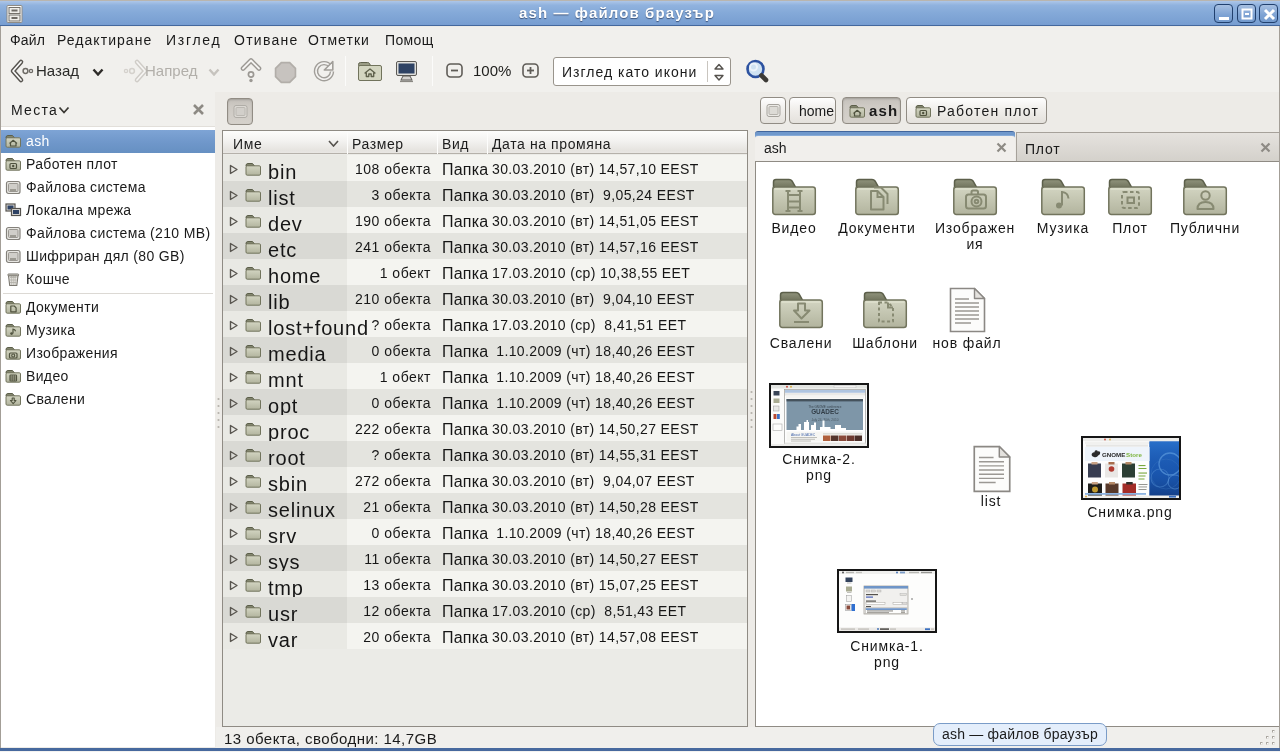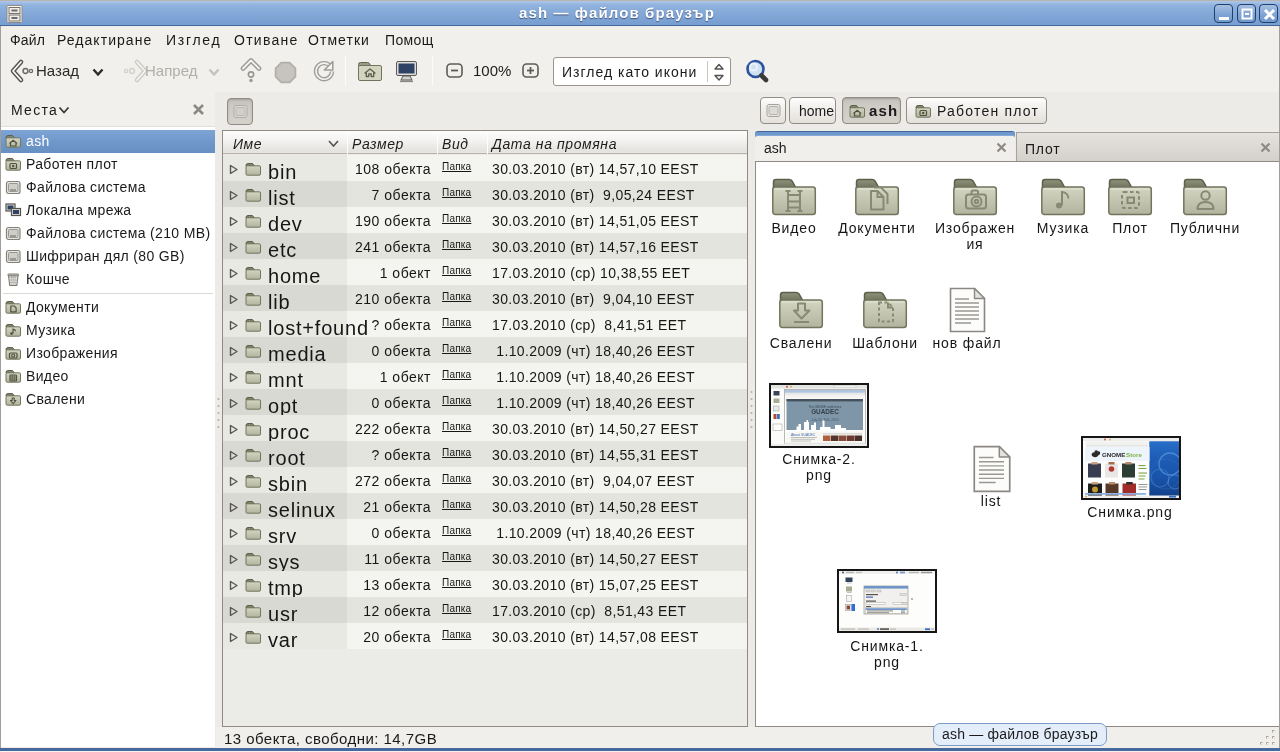--- a/index.html
+++ b/index.html
@@ -41,32 +41,32 @@
 .srow svg{position:absolute;left:4px;top:3px;}
 .srow.sel{background:linear-gradient(#7ea4d5,#6f97ca 55%,#6690c2);}
 .srow.sel .lbl{color:#fff;}
 .ssep{height:5px;position:relative;}
 .ssep div{position:absolute;left:2px;right:2px;top:2px;height:1px;background:#dcd9d4;}
 
 
 #tree{position:absolute;left:222px;top:130px;width:526px;height:597px;
  border:1px solid #8f8b84;background:#ebebe7;overflow:hidden;}
 #thead{position:absolute;left:0;top:0;width:524px;height:23px;
- background:linear-gradient(#fdfdfc,#f3f2f0 45%,#e5e3df 90%,#e9e7e4);border-bottom:1px solid #b5b1aa;font-style:italic;}
+ background:linear-gradient(#fdfdfc,#f3f2f0 45%,#e5e3df 90%,#e9e7e4);border-bottom:1px solid #b5b1aa;}
 .hsep{position:absolute;top:0;width:1px;height:23px;background:#cdc9c3;border-right:1px solid #fdfdfc;}
 #thead span{position:absolute;top:5px;font-size:14px;color:#1c1c1c;letter-spacing:0.6px;}
 #trows{position:absolute;left:0;top:24px;width:524px;}
 .trow{position:relative;height:26px;}
 .trow.odd{background:linear-gradient(90deg,#e9e9e4 0,#e9e9e4 124px,#f4f4f0 124px,#f4f4f0 100%);}
 .trow.even{background:linear-gradient(90deg,#d9d9d4 0,#d9d9d4 124px,#e4e4df 124px,#e4e4df 100%);}
 .trow .exp{position:absolute;left:6px;top:9px;}
 .trow .fico{position:absolute;left:22px;top:6px;}
 .trow .nm{position:absolute;left:45px;top:6px;font-size:20px;color:#161616;letter-spacing:0.8px;}
 .trow .sz{position:absolute;left:0px;width:208px;text-align:right;top:6px;font-size:14px;color:#161616;letter-spacing:0.5px;}
-.trow .kd{position:absolute;left:219px;top:6px;font-size:10px;color:#161616;letter-spacing:0.2px;text-decoration:underline;}
+.trow .kd{position:absolute;left:219px;top:6px;font-size:16px;color:#161616;letter-spacing:0.2px;}
 .trow .dt{position:absolute;left:269px;top:6px;font-size:14px;color:#161616;white-space:pre;letter-spacing:0.38px;}
 
 
 #statusbar{position:absolute;left:216px;top:727px;width:1064px;height:21px;background:#f0efec;}
 #statusbar .txt{position:absolute;left:8px;top:3px;font-size:15px;color:#1a1a1a;letter-spacing:0.45px;}
 
 
 #crumbbar{position:absolute;left:755px;top:92px;width:525px;height:38px;background:#edebe7;}
 .crumb{position:absolute;top:97px;height:27px;font-size:14px;color:#1a1a1a;}
 #tabs{position:absolute;left:755px;top:131px;width:525px;height:30px;}
@@ -379,21 +379,21 @@
           <span class="dt">30.03.2010 (вт) 14,57,10 EEST</span>
         </div>
 <div class="trow even">
 <svg class="exp" width="10" height="11">
             <path d="M1.5 1.5 L8 5.5 L1.5 9.5 z" fill="none" stroke="#5a5751" stroke-width="1.4" stroke-linejoin="round"></path>
           </svg>
 <svg class="fico" width="17" height="15">
             <use href="#f16"></use>
           </svg>
 <span class="nm">list</span>
-          <span class="sz">7 обекта</span>
+          <span class="sz">3 обекта</span>
           <span class="kd">Папка</span>
           <span class="dt">30.03.2010 (вт)  9,05,24 EEST</span>
         </div>
 <div class="trow odd">
 <svg class="exp" width="10" height="11">
             <path d="M1.5 1.5 L8 5.5 L1.5 9.5 z" fill="none" stroke="#5a5751" stroke-width="1.4" stroke-linejoin="round"></path>
           </svg>
 <svg class="fico" width="17" height="15">
             <use href="#f16"></use>
           </svg>

